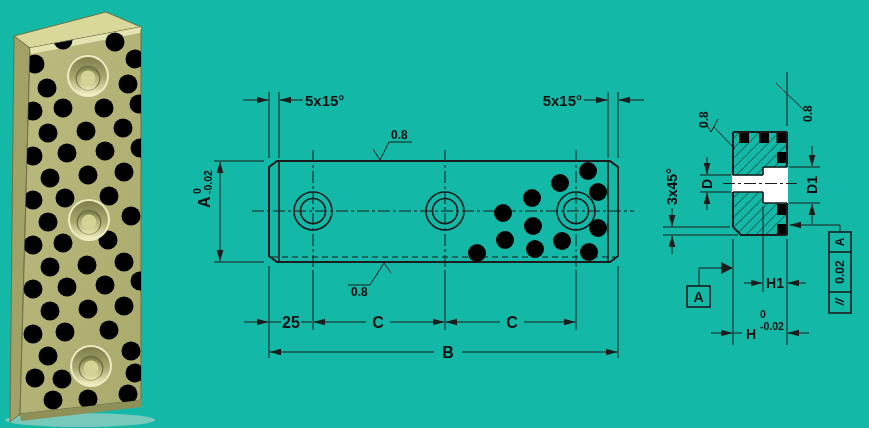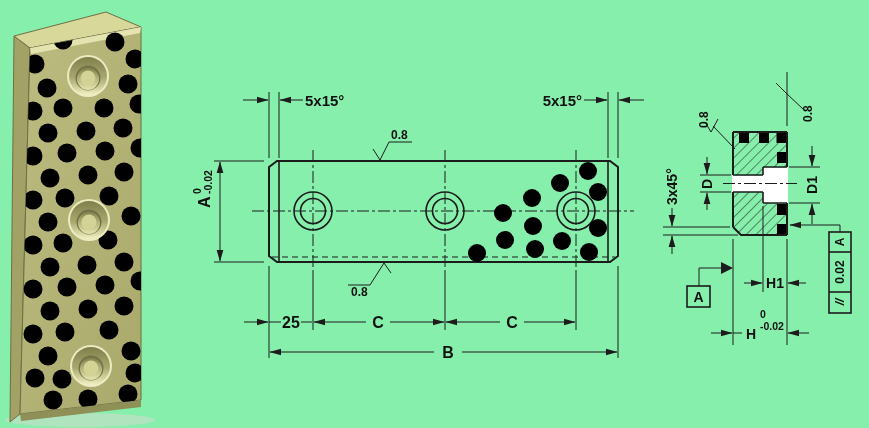--- a/index.html
+++ b/index.html
@@ -1,16 +1,16 @@
 <!DOCTYPE html>
 <html><head>
 <meta charset="utf-8">
 <style>
   html,body{margin:0;padding:0;background:#ffffff;}
-  #stage{position:relative;width:869px;height:428px;background:#86efac;overflow:hidden;
+  #stage{position:relative;width:869px;height:428px;background:#14b8a6;overflow:hidden;
          font-family:"Liberation Sans", sans-serif;}
   svg text{font-family:"Liberation Sans", sans-serif; fill:#111;}
   .dimtxt{font-weight:bold;font-size:16px;}
   .dimtxt-s{font-weight:bold;font-size:15px;}
   .dimtxt-m{font-weight:bold;font-size:14px;}
   .fintxt{font-weight:bold;font-size:12px;}
   .toltxt{font-weight:bold;font-size:10.5px;}
   .fcftxt{font-weight:bold;font-size:12px;}
   .thin{stroke:#1c1c1c;stroke-width:1;fill:none;}
   .thick{stroke:#1c1c1c;stroke-width:2;fill:none;}

